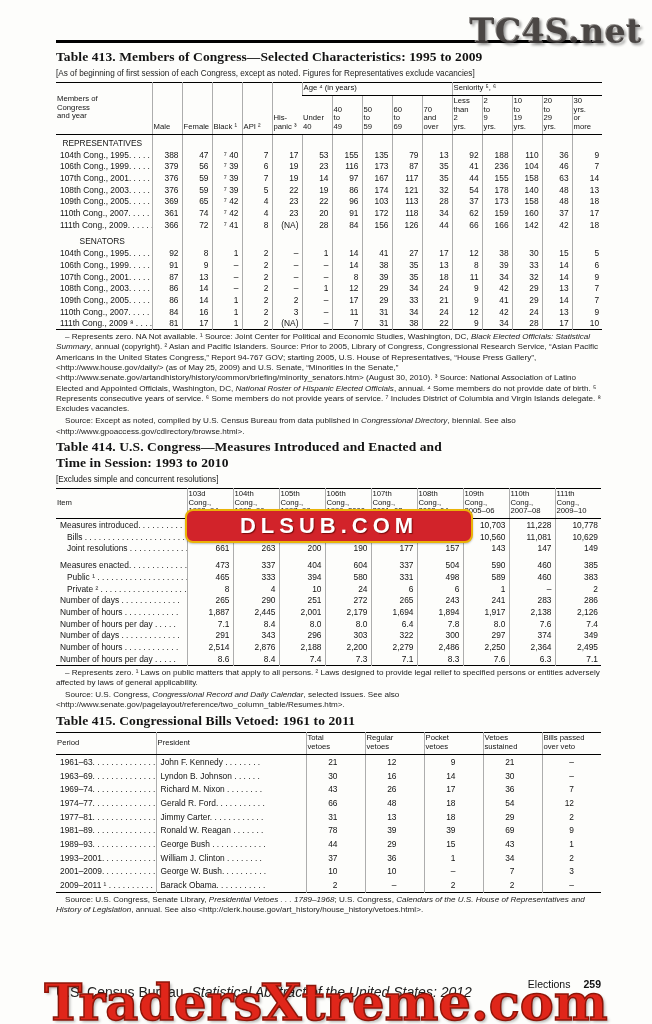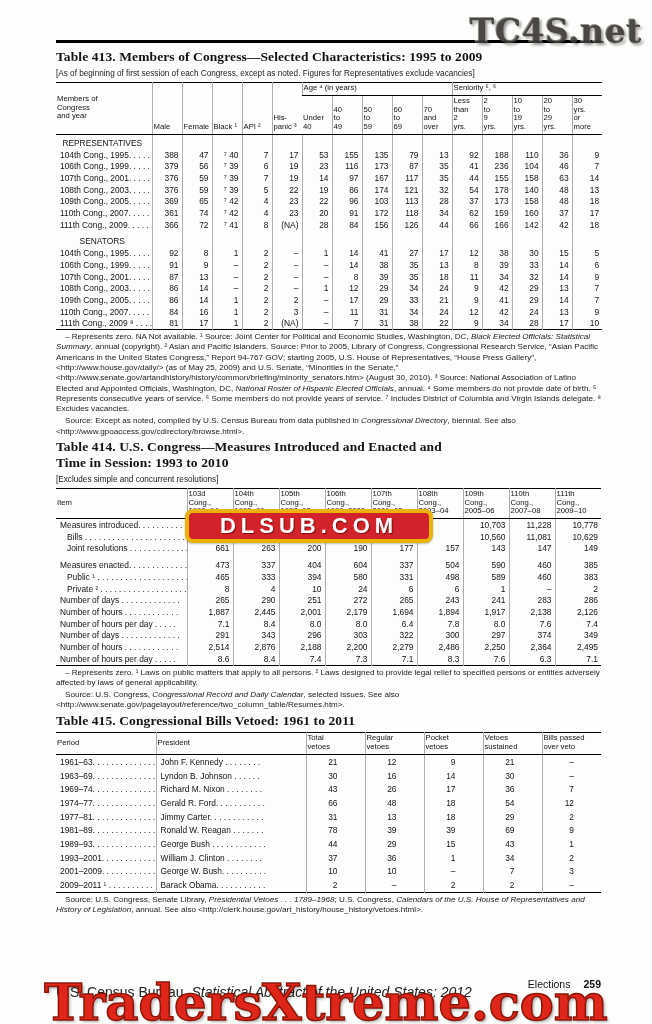--- a/index.html
+++ b/index.html
@@ -61,22 +61,22 @@
   .census i { font-style:italic; }
 
   .wm-top {
     position:absolute; top:12px; right:10px; z-index:5;
     font-family:"DejaVu Serif", serif; font-weight:bold; font-size:33px;
     color:#3e3a38; opacity:0.93;
     text-shadow:-1px -1px 0 #8d8a87, 2px 2px 3px rgba(0,0,0,0.45);
     letter-spacing:0.5px;
   }
   .wm-dlsub {
-    position:absolute; left:129px; top:21px; width:248px; height:34px; z-index:5;
-    background:#d2232a; border:4px solid #eab308; border-radius:8px;
+    position:absolute; left:129px; top:21px; width:288px; height:34px; z-index:5;
+    background:#d2232a; border:2px solid #eab308; border-radius:8px;
     display:flex; align-items:center; justify-content:center;
     color:#fff; font-weight:bold; font-size:22px; letter-spacing:5px;
     font-family:"Liberation Sans", sans-serif;
     text-shadow:1px 1px 1px #7a0d0d;
     box-shadow:0 1px 2px rgba(0,0,0,0.25);
   }
   .wm-bottom {
     position:absolute; left:50%; top:972px; transform:translateX(-50%); z-index:5;
     font-family:"DejaVu Serif", serif; font-weight:bold; font-size:51px;
     white-space:nowrap; color:#e0261a;

